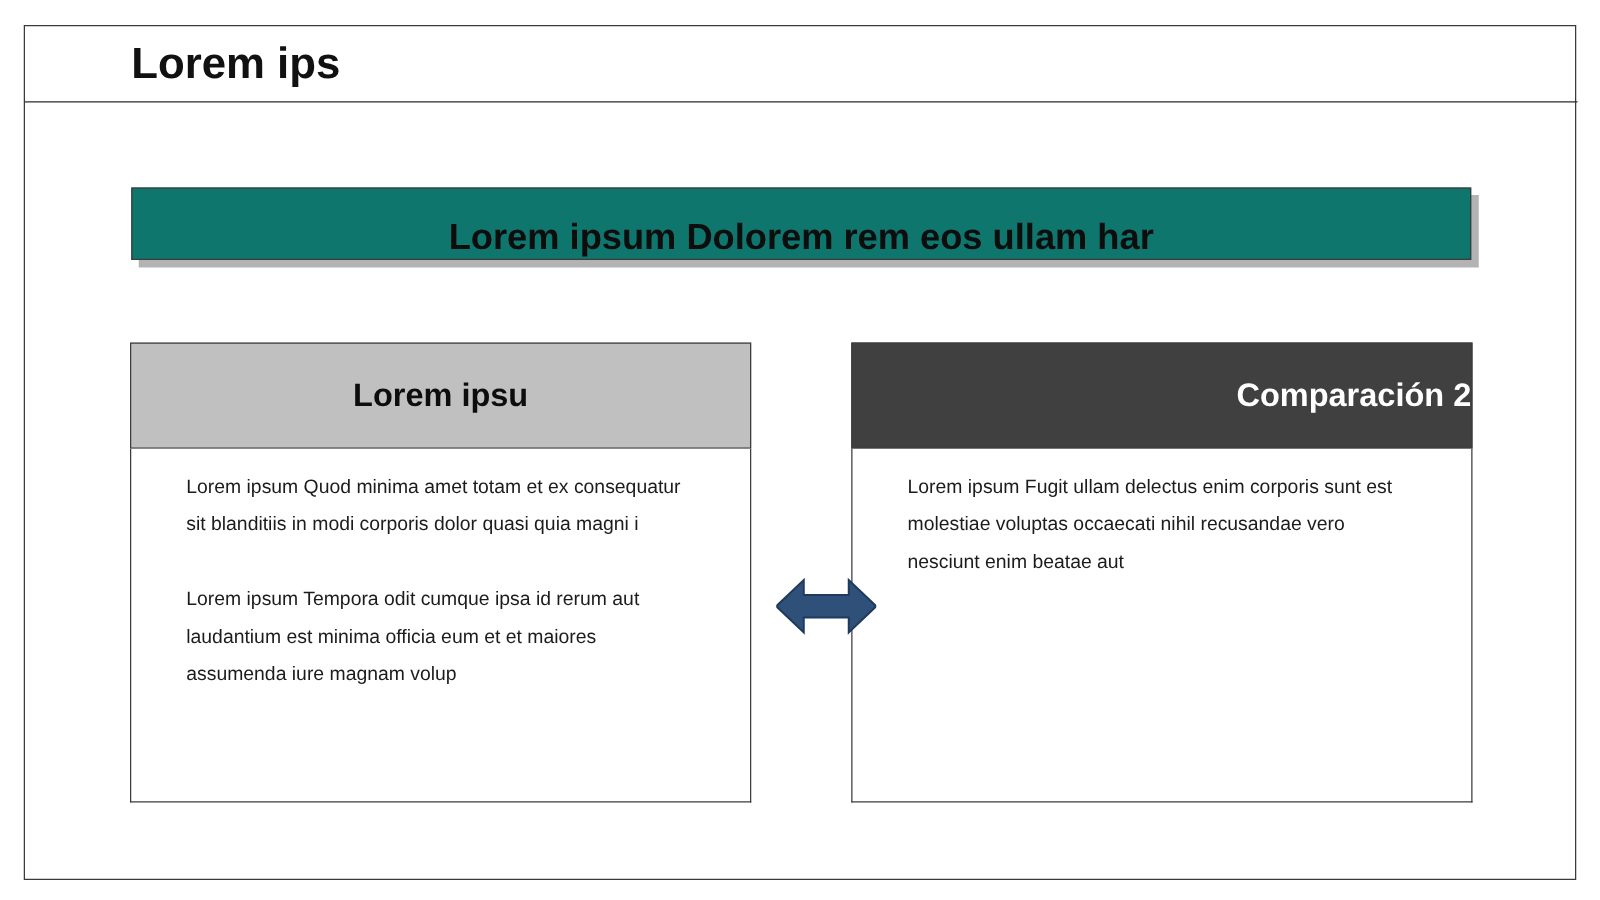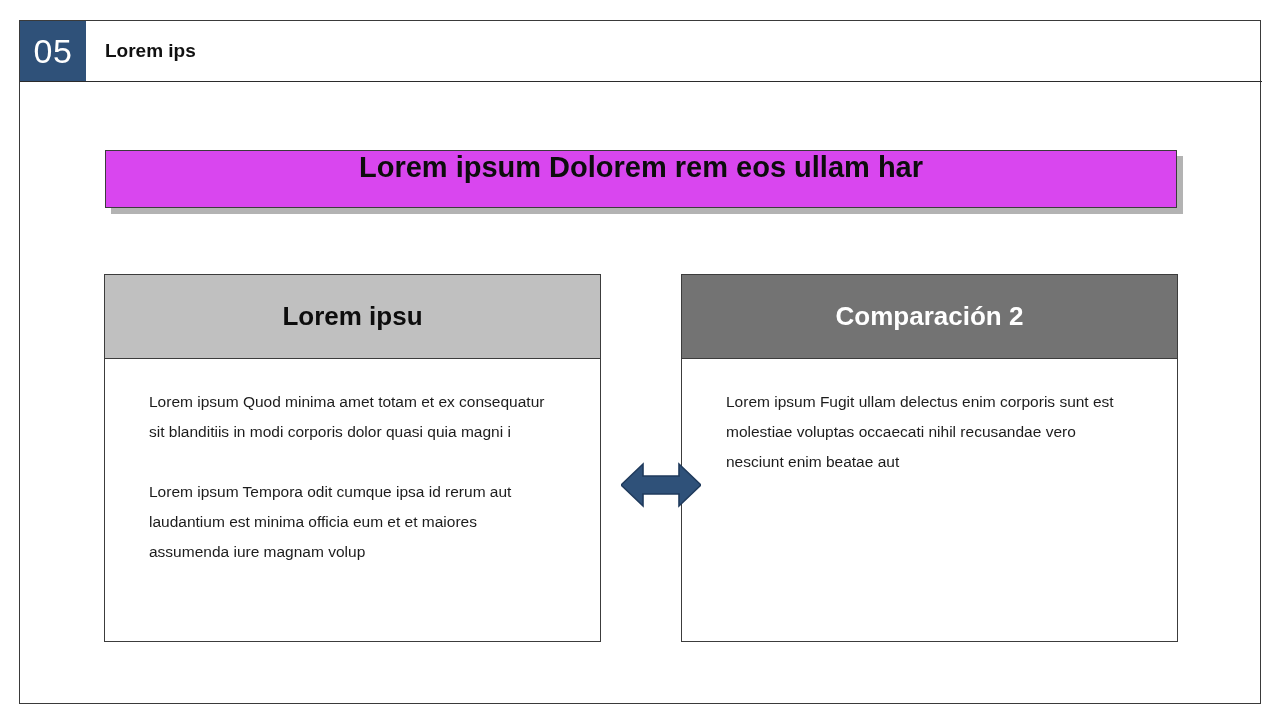--- a/index.html
+++ b/index.html
@@ -51,21 +51,21 @@
     justify-content: center;
     letter-spacing: 0.5px;
   }
   #header-title {
     position: absolute;
     left: 85px;
     top: 0;
     height: 60px;
     display: flex;
     align-items: center;
-    font-size: 19px;
+    font-size: 35px;
     font-weight: bold;
     color: #111111;
     white-space: nowrap;
   }
 
   
   #title-banner-wrap {
     position: absolute;
     left: 85px;
     top: 129px;
@@ -80,24 +80,24 @@
     height: 100%;
     background: #b3b3b3;
   }
   #title-banner {
     position: absolute;
     left: 0;
     top: 0;
     width: 100%;
     height: 100%;
     box-sizing: border-box;
-    background: #d946ef;
+    background: #0f766e;
     border: 1px solid #3c3c3c;
     display: flex;
-    align-items: flex-start;
+    align-items: flex-end;
     justify-content: center;
   }
   #title-banner-text {
     font-size: 29px;
     font-weight: bold;
     color: #0d0d0d;
     white-space: nowrap;
   }
 
   
@@ -118,40 +118,40 @@
     top: 0;
     width: 100%;
     height: 85px;
     box-sizing: border-box;
     border: 1px solid #3c3c3c;
     display: flex;
     align-items: center;
     justify-content: center;
   }
   .col-header-left  { background: #C0C0C0; }
-  .col-header-right { background: #737373; }
+  .col-header-right { background: #404040; justify-content: flex-end; }
   .col-header-text {
     font-size: 26px;
     font-weight: bold;
     white-space: nowrap;
   }
   .col-header-left  .col-header-text { color: #0d0d0d; }
   .col-header-right .col-header-text { color: #ffffff; }
 
   .col-body {
     position: absolute;
     left: 0;
     top: 85px;
     width: 100%;
     height: 283px;
     box-sizing: border-box;
     border: 1px solid #3c3c3c;
     border-top: none;
     background: #ffffff;
-    padding: 28px 44px 0 44px;
+    padding: 16px 44px 0 44px;
   }
   .col-para {
     font-size: 15.5px;
     line-height: 30px;
     color: #1c1c1c;
     margin: 0 0 30px 0;
     text-align: left;
   }
   .col-para:last-child { margin-bottom: 0; }
 
@@ -163,21 +163,20 @@
     width: 80px;
     height: 46px;
   }
 </style>
 </head>
 <body>
 
 <div id="slide">
 
   <div id="header">
-    <div id="number-badge">05</div>
     <div id="header-title">Lorem ips</div>
   </div>
 
   <div id="title-banner-wrap">
     <div id="title-banner-shadow"></div>
     <div id="title-banner">
       <span id="title-banner-text">Lorem ipsum Dolorem rem eos ullam har</span>
     </div>
   </div>
 

